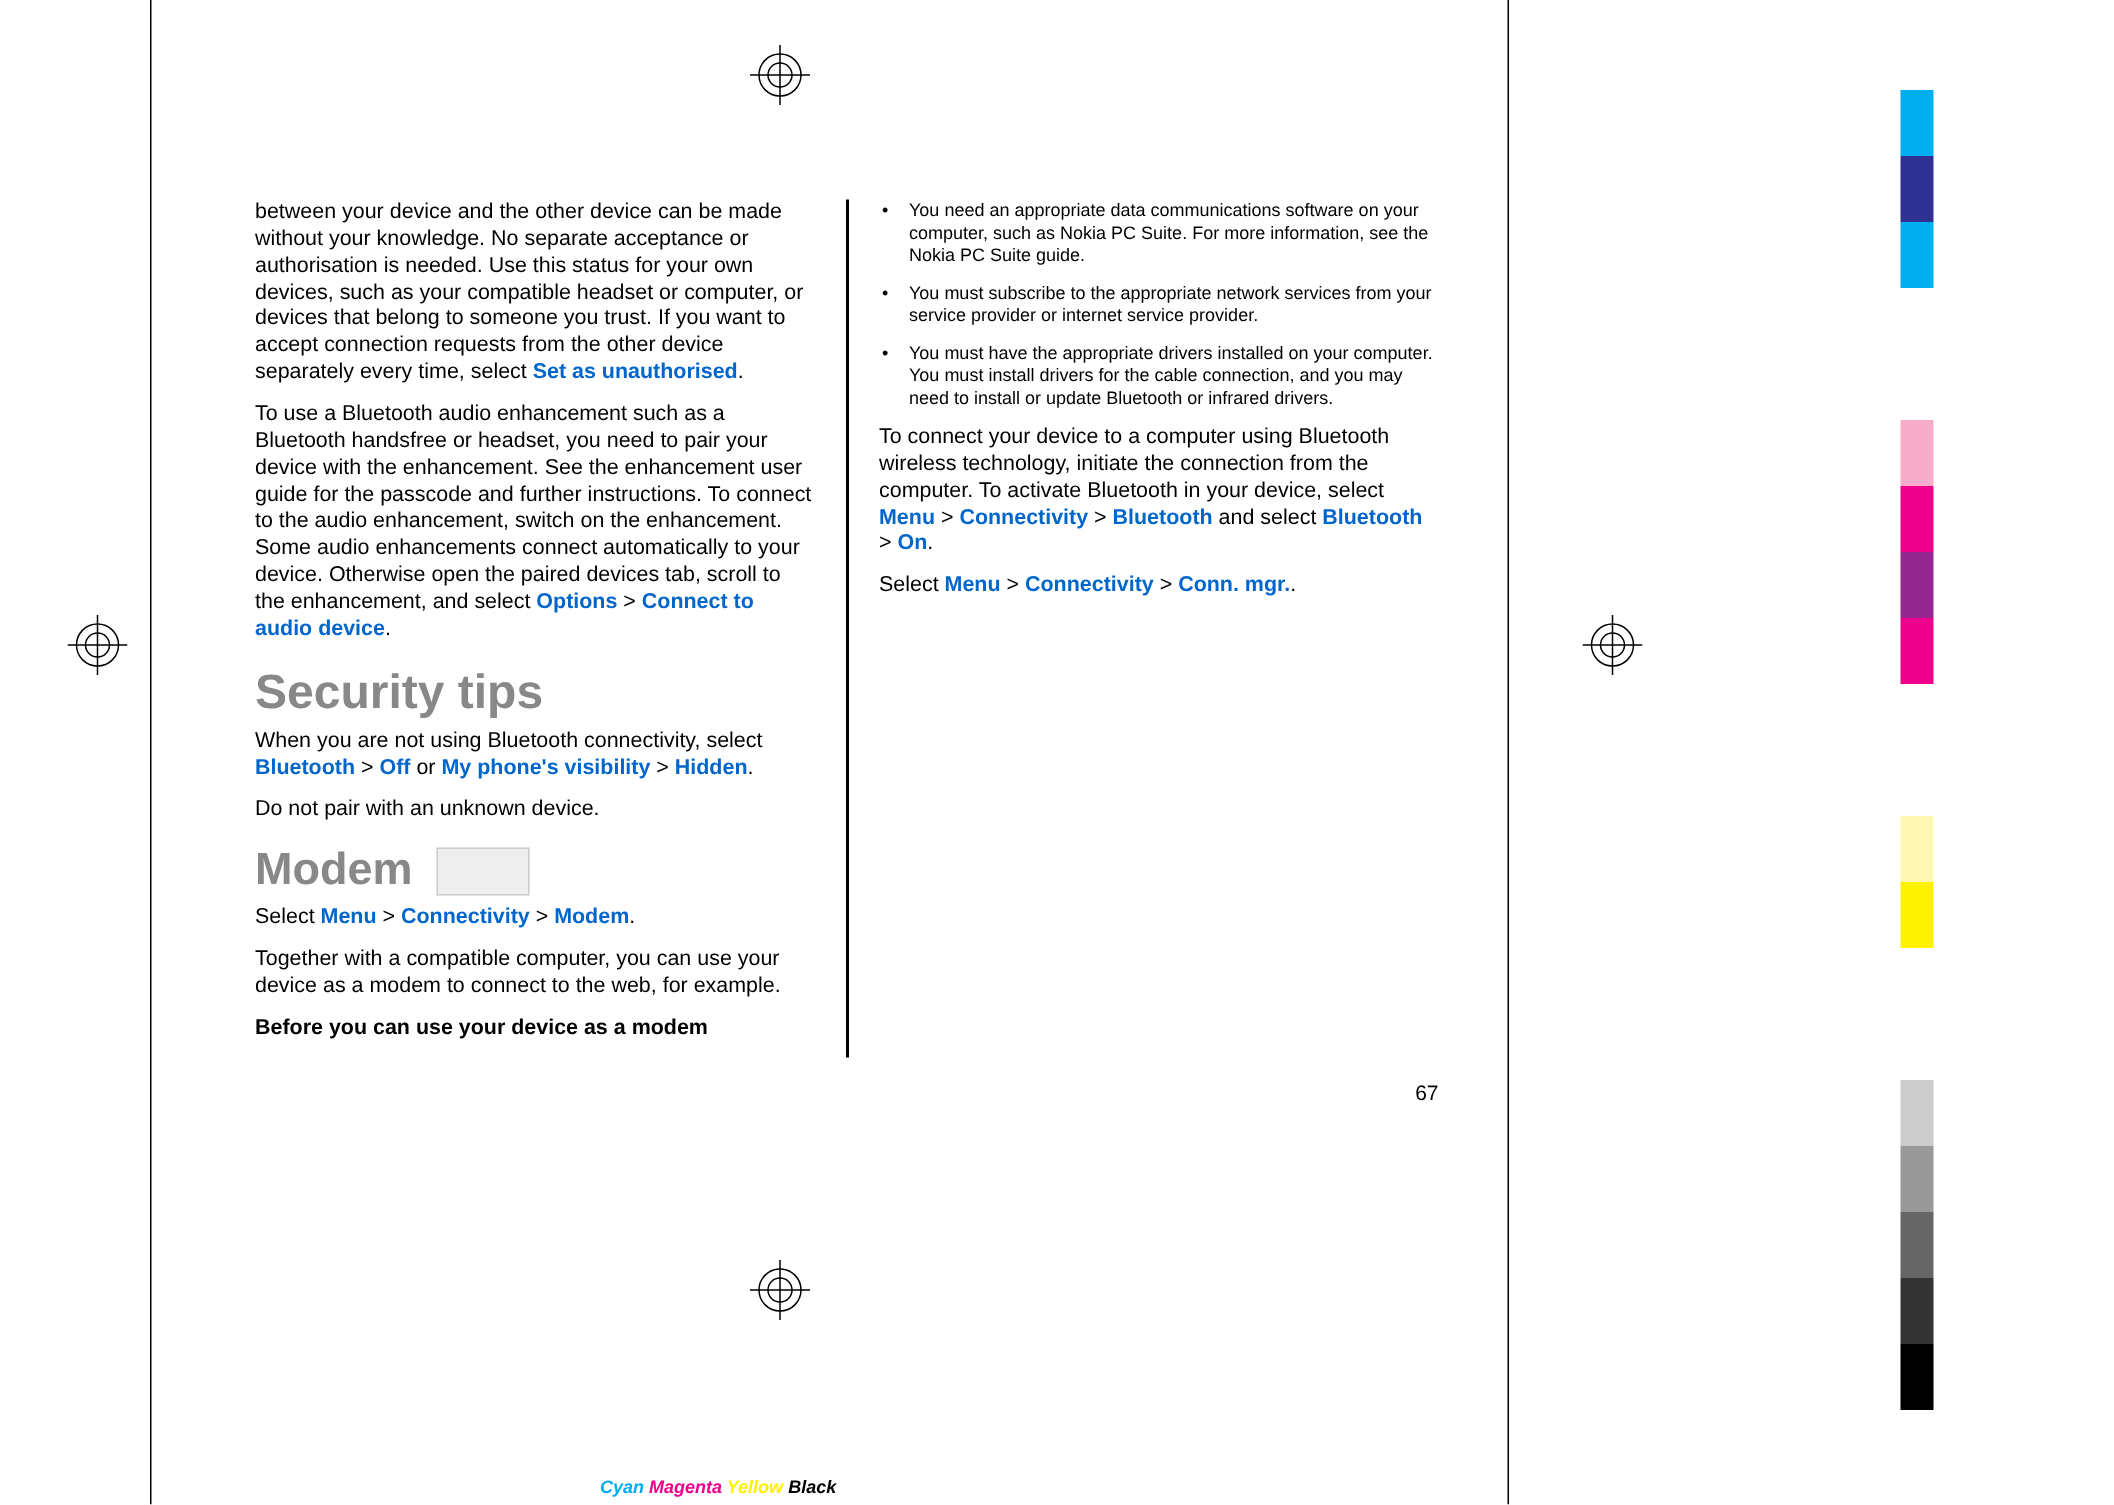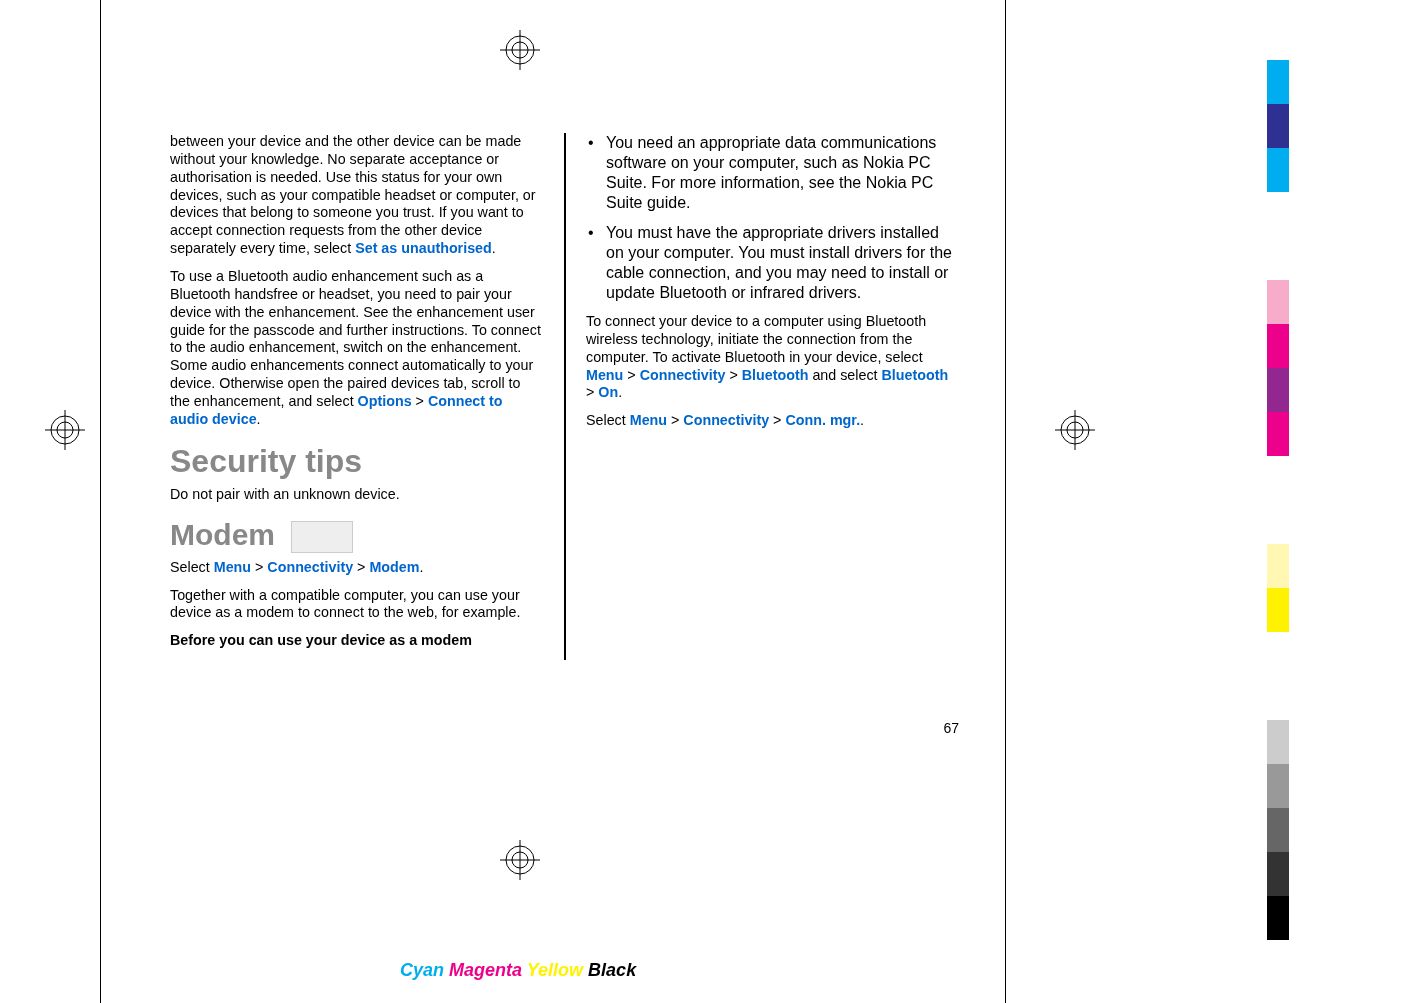--- a/index.html
+++ b/index.html
@@ -63,21 +63,21 @@
 ul {
   margin: 0 0 10px 0;
   padding: 0;
   list-style: none;
 }
 ul li {
   position: relative;
   padding-left: 20px;
   margin-bottom: 10px;
   line-height: 1.25;
-  font-size: 16px;
+  font-size: 12px;
 }
 ul li::before {
   content: "•";
   position: absolute;
   left: 2px;
   top: 0;
 }
 .modem-icon {
   display: inline-block;
   width: 60px;
@@ -148,22 +148,22 @@
   top: 60px;
   width: 22px;
 }
 .swatch {
   width: 22px;
   height: 44px;
 }
 .color-labels {
   position: absolute;
   left: 400px;
-  top: 960px;
-  font-size: 18px;
+  top: 984px;
+  font-size: 12px;
   font-weight: bold;
   font-style: italic;
 }
 .cyan { color: #00aeef; }
 .magenta { color: #ec008c; }
 .yellow { color: #fff200; }
 .black { color: #000; }
 </style>
 </head>
 <body>
@@ -210,38 +210,42 @@
 
     <div class="col">
       <p>
         <span>between your device and the other device can be made without your knowledge. No separate acceptance or authorisation is needed. Use this status for your own devices, such as your compatible headset or computer, or devices that belong to someone you trust. If you want to accept connection requests from the other device separately every time, select </span><span class="blue">Set as unauthorised</span><span>.</span>
       </p>
       <p>
         <span>To use a Bluetooth audio enhancement such as a Bluetooth handsfree or headset, you need to pair your device with the enhancement. See the enhancement user guide for the passcode and further instructions. To connect to the audio enhancement, switch on the enhancement. Some audio enhancements connect automatically to your device. Otherwise open the paired devices tab, scroll to the enhancement, and select </span><span class="blue">Options</span><span class="gt"> &gt; </span><span class="blue">Connect to audio device</span><span>.</span>
       </p>
 
       <h2>Security tips</h2>
+      <p>
+        <span>When you are not using Bluetooth connectivity, select </span><span class="blue">Bluetooth</span><span class="gt"> &gt; </span><span class="blue">Off</span><span> or </span><span class="blue">My phone's visibility</span><span class="gt"> &gt; </span><span class="blue">Hidden</span><span>.</span>
+      </p>
       <p>Do not pair with an unknown device.</p>
 
       <h1>
         <span>Modem</span>
         <span class="modem-icon"></span>
       </h1>
       <p>
         <span>Select </span><span class="blue">Menu</span><span class="gt"> &gt; </span><span class="blue">Connectivity</span><span class="gt"> &gt; </span><span class="blue">Modem</span><span>.</span>
       </p>
       <p>Together with a compatible computer, you can use your device as a modem to connect to the web, for example.</p>
       <p class="bold">Before you can use your device as a modem</p>
     </div>
 
     <div class="divider"></div>
 
     <div class="col">
       <ul>
         <li>You need an appropriate data communications software on your computer, such as Nokia PC Suite. For more information, see the Nokia PC Suite guide.</li>
+        <li>You must subscribe to the appropriate network services from your service provider or internet service provider.</li>
         <li>You must have the appropriate drivers installed on your computer. You must install drivers for the cable connection, and you may need to install or update Bluetooth or infrared drivers.</li>
       </ul>
       <p>
         <span>To connect your device to a computer using Bluetooth wireless technology, initiate the connection from the computer. To activate Bluetooth in your device, select </span><span class="blue">Menu</span><span class="gt"> &gt; </span><span class="blue">Connectivity</span><span class="gt"> &gt; </span><span class="blue">Bluetooth</span><span> and select </span><span class="blue">Bluetooth</span><span class="gt"> &gt; </span><span class="blue">On</span><span>.</span>
       </p>
 
       <p>
         <span>Select </span><span class="blue">Menu</span><span class="gt"> &gt; </span><span class="blue">Connectivity</span><span class="gt"> &gt; </span><span class="blue">Conn. mgr.</span><span>.</span>
       </p>
     </div>

